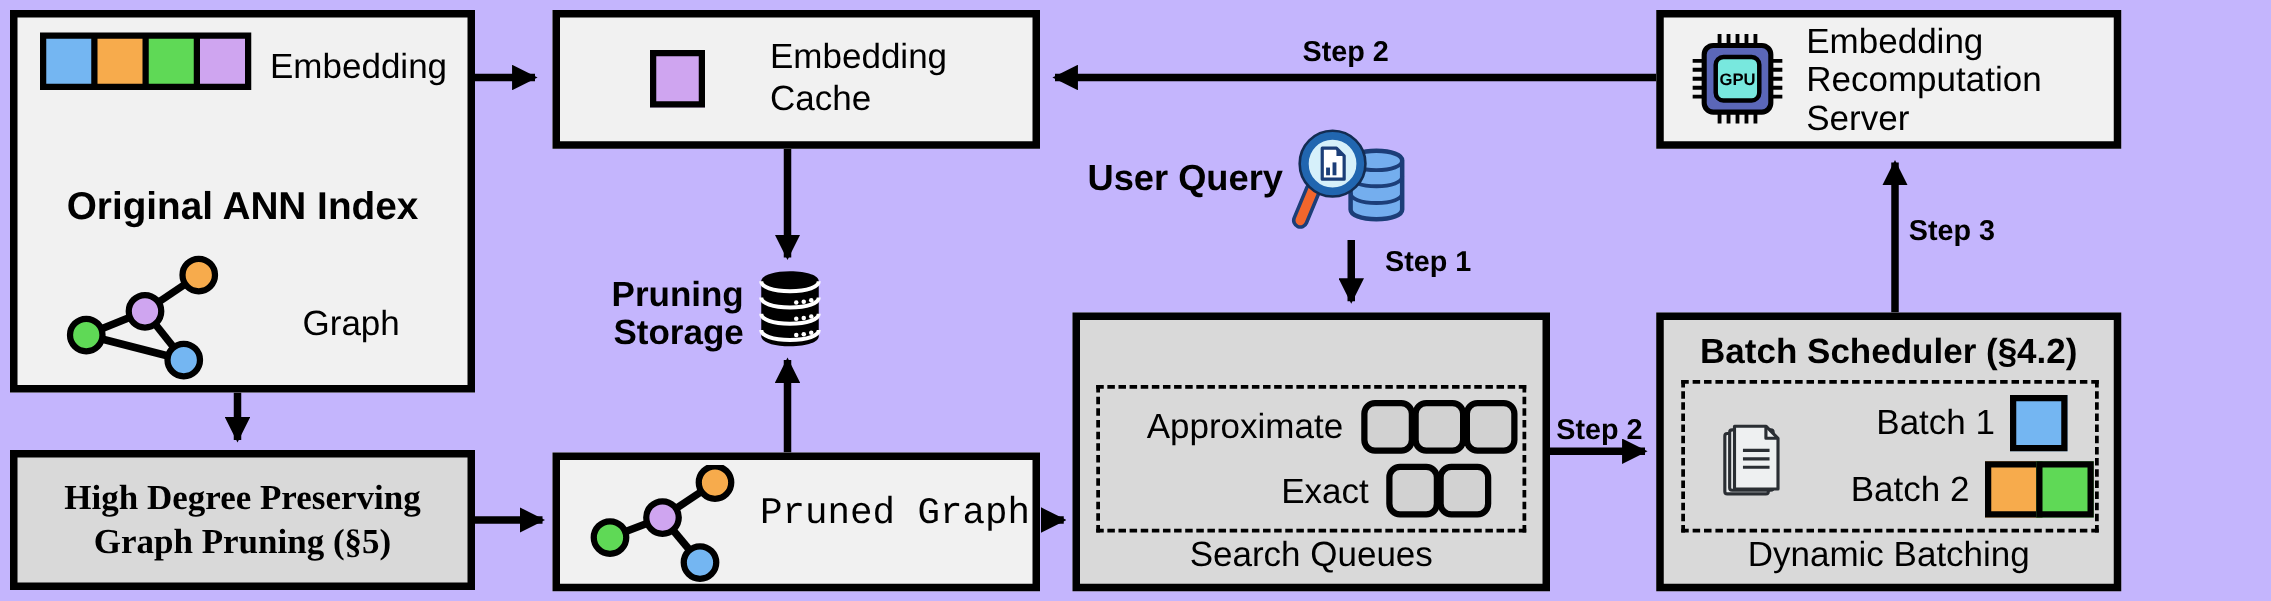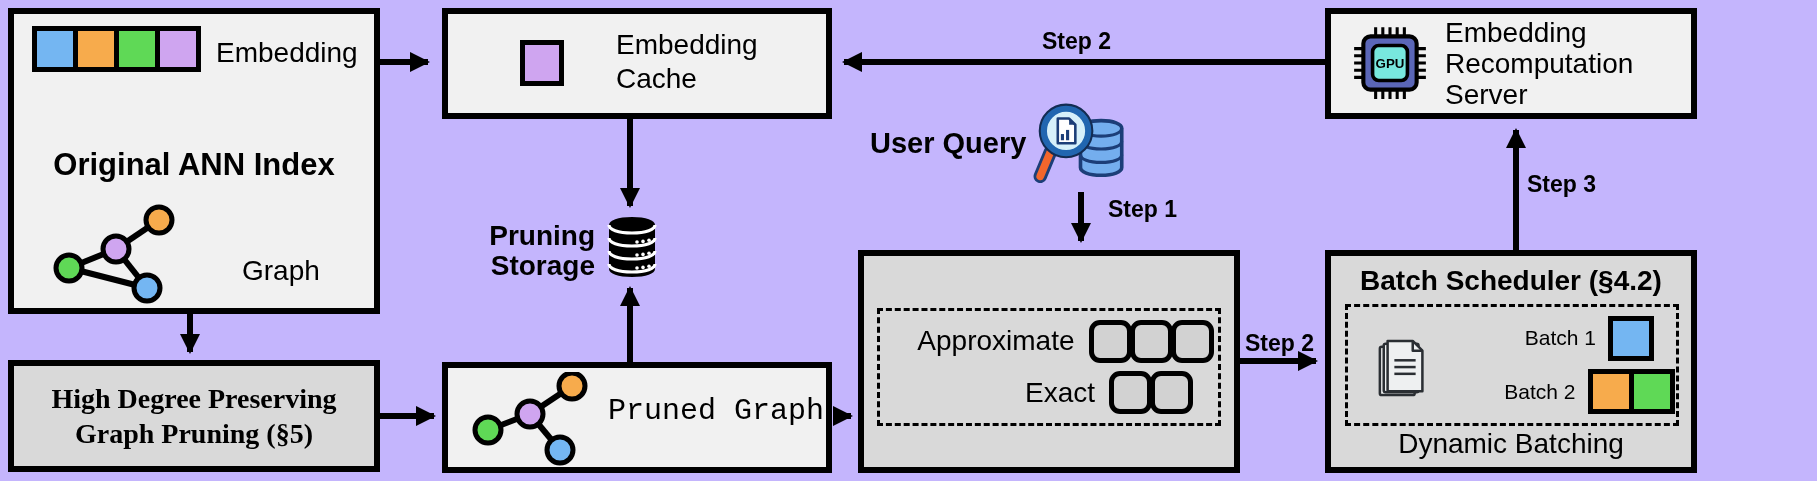--- a/index.html
+++ b/index.html
@@ -21,21 +21,21 @@
   .cachesq-wrap{position:absolute;display:flex;}
   .cachesq{width:44px;height:46px;border:5px solid #000;box-sizing:border-box;display:block;}
   
   .dashed{position:absolute;border:3px dashed #000;box-sizing:border-box;display:flex;flex-direction:column;justify-content:space-evenly;align-items:center;}
   .qrow{display:flex;align-items:center;}
   .qlabel{width:190px;text-align:right;font-size:28px;}
   .qsquares{display:flex;margin-left:14px;}
   .qsq{width:43px;height:43px;border:5px solid #000;border-radius:11px;background:#d2d2d2;box-sizing:border-box;display:block;}
   .qsq + .qsq{margin-left:-2px;}
   .brow{display:flex;align-items:center;}
-  .blabel{width:118px;text-align:right;font-size:21px;padding-right:12px;}
+  .blabel{width:118px;text-align:right;font-size:28px;padding-right:12px;}
   .bsquares{display:flex;}
   .bsq{width:46px;height:45px;border:5px solid #000;box-sizing:border-box;display:block;}
   .bsq + .bsq{margin-left:-5px;}
   svg text{font-family:"Liberation Sans", sans-serif;}
 </style>
 </head>
 <body>
 
 <div id="canvas">
 
@@ -75,21 +75,21 @@
         <line x1="67" y1="45" x2="98" y2="84"></line>
         <line x1="20" y1="64" x2="98" y2="84"></line>
       </g>
       <g stroke="#000" stroke-width="5">
         <circle cx="110" cy="16" r="13" fill="var(--c-orange)"></circle>
         <circle cx="67" cy="45" r="13" fill="var(--c-purple)"></circle>
         <circle cx="20" cy="64" r="13" fill="var(--c-green)"></circle>
         <circle cx="98" cy="84" r="13" fill="var(--c-blue)"></circle>
       </g>
     </svg>
-    <div class="lbl abs t28" style="left:228px;top:228px;margin-top:12px;">Graph</div>
+    <div class="lbl abs t28" style="left:228px;top:228px;">Graph</div>
   </div>
 
   <div class="box light" style="left:442px;top:8px;width:390px;height:111px;">
     <div class="cachesq-wrap" style="left:72px;top:26px;">
         <span class="cachesq" style="background: rgb(207, 165, 240);"></span>
       </div>
     <div class="lbl abs t28" style="left:168px;top:14px;width:185px;line-height:34px;">Embedding Cache</div>
   </div>
 
   <div class="box light" style="left:1325px;top:8px;width:372px;height:111px;">
@@ -163,20 +163,21 @@
           </span>
       </div>
       <div class="qrow">
         <span class="qlabel">Exact</span>
         <span class="qsquares">
             <span class="qsq"></span>
             <span class="qsq"></span>
           </span>
       </div>
     </div>
+    <div class="abs center t28" style="bottom:6px;">Search Queues</div>
   </div>
 
   <div class="box dark" style="left:1325px;top:250px;width:372px;height:223px;">
     <div class="abs b center t28" style="top:8px;">Batch Scheduler (§4.2)</div>
     <div class="dashed" style="left:14px;top:48px;width:334px;height:122px;">
       <svg class="abs" style="left:28px;top:28px;" width="58" height="68" viewBox="0 0 60 70">
         <g fill="#eef0f1" stroke="#2a2e33" stroke-width="2.6" stroke-linejoin="round">
           <rect x="4" y="12" width="36" height="50" rx="2"></rect>
           <rect x="8" y="9" width="36" height="50" rx="2"></rect>
           <path d="M12 6 h26 l10 10 v42 h-36 z"></path>

